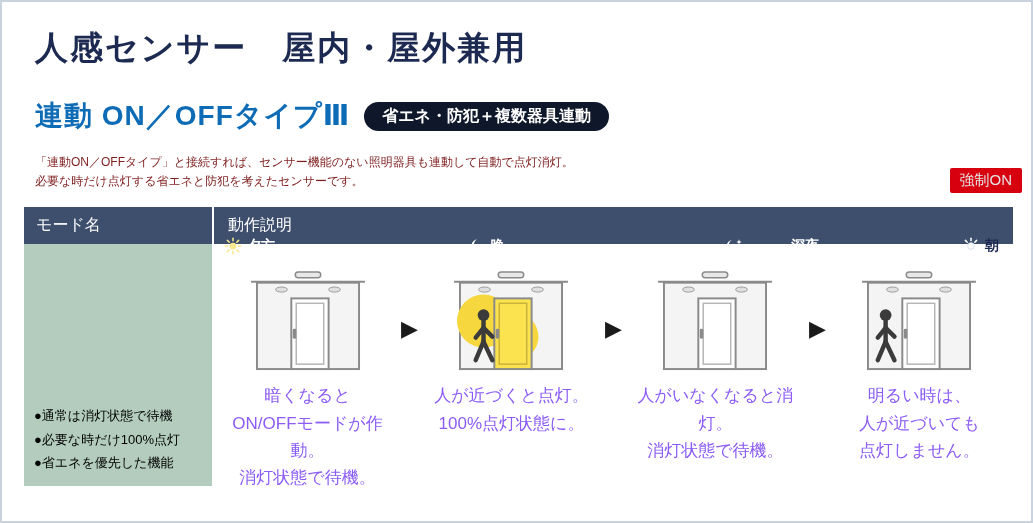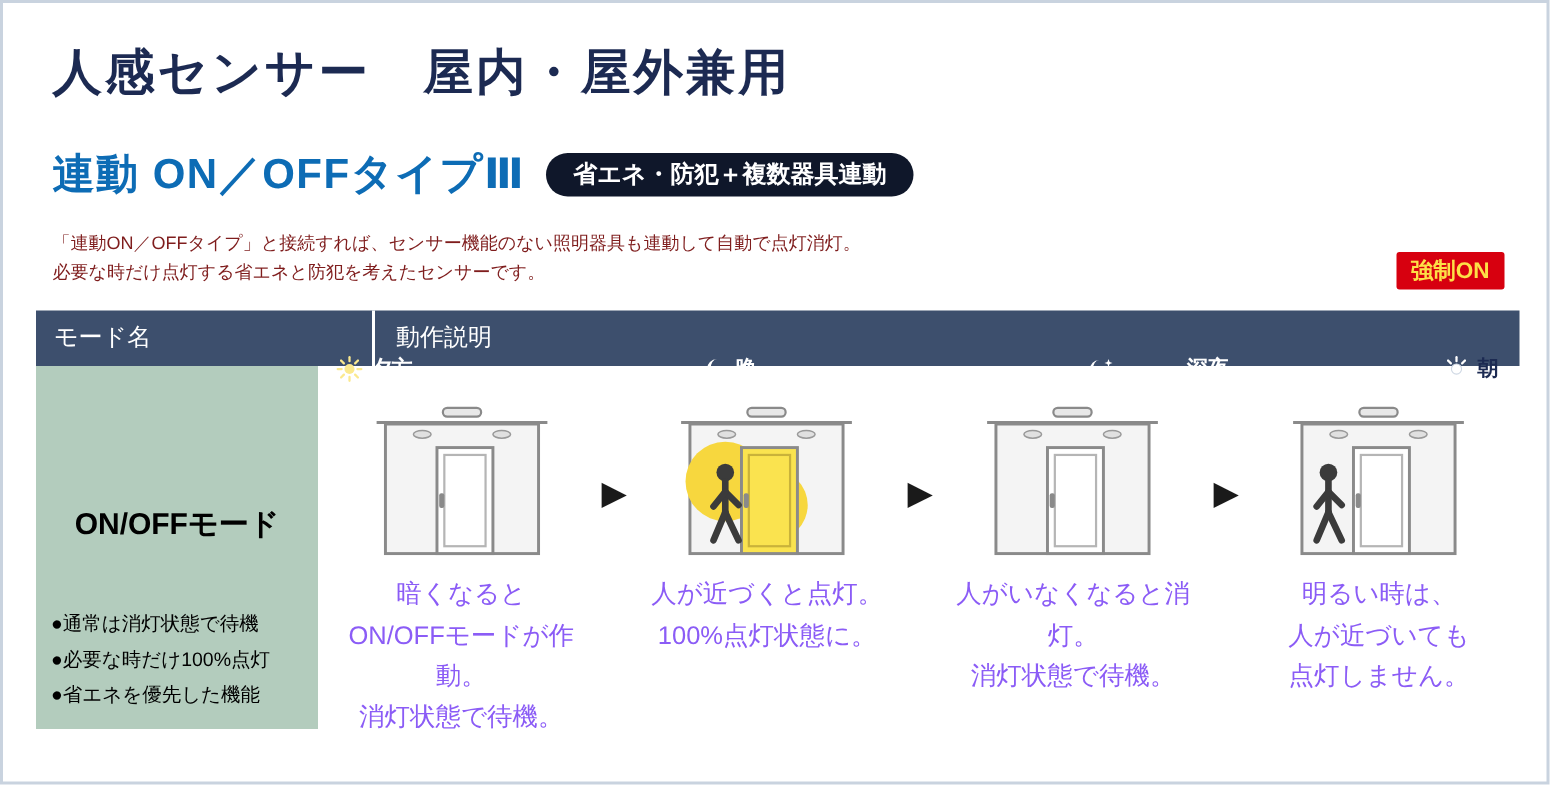--- a/index.html
+++ b/index.html
@@ -32,36 +32,36 @@
     font-size: 16px; font-weight: bold;
     padding: 4px 18px; border-radius: 16px;
     white-space: nowrap;
   }
   .description {
     margin: 18px 0 0 33px;
     font-size: 12px; line-height: 1.6; color: #7f1d1d;
     max-width: 880px;
   }
   .forced-on-badge {
-    position: absolute; top: 166px; right: 28px;
-    background: #d7000f; color: #fde047;
-    font-size: 15px; font-weight: bold;
+    position: absolute; top: 166px; right: 9px;
+    background: #d7000f; color: #e5e5e5;
+    font-size: 15px; font-weight: normal;
     padding: 3px 10px; border-radius: 2px;
   }
   .mode-table {
     margin: 16px 22px 0 22px;
     width: 989px;
   }
   .table-header {
     display: flex; height: 37px;
     background: #3d4f6d; color: #fff;
     font-size: 16px; align-items: stretch;
   }
   .th-left {
-    width: 226px; display: flex; align-items: center;
+    width: 190px; display: flex; align-items: center;
     padding-left: 12px; border-right: 2px solid #fff; text-align: right;
   }
   .th-right {
     flex: 1; display: flex; align-items: center; padding-left: 14px;
   }
   .table-body { display: flex; height: 242px; }
   .left-col {
     width: 190px; background: #b3ccbd;
     border-right: 2px solid #fff;
     display: flex; flex-direction: column;
@@ -127,21 +127,20 @@
 <div class="mode-table">
 
   <div class="table-header">
     <div class="th-left">モード名</div>
     <div class="th-right">動作説明</div>
   </div>
 
   <div class="table-body">
 
     <div class="left-col">
-      <div class="mode-name">ON/OFFモード</div>
       <ul class="features">
         <li>●通常は消灯状態で待機</li>
         <li>●必要な時だけ100%点灯</li>
         <li>●省エネを優先した機能</li>
       </ul>
     </div>
 
     <div class="right-col">
 
       <div class="timeline">

